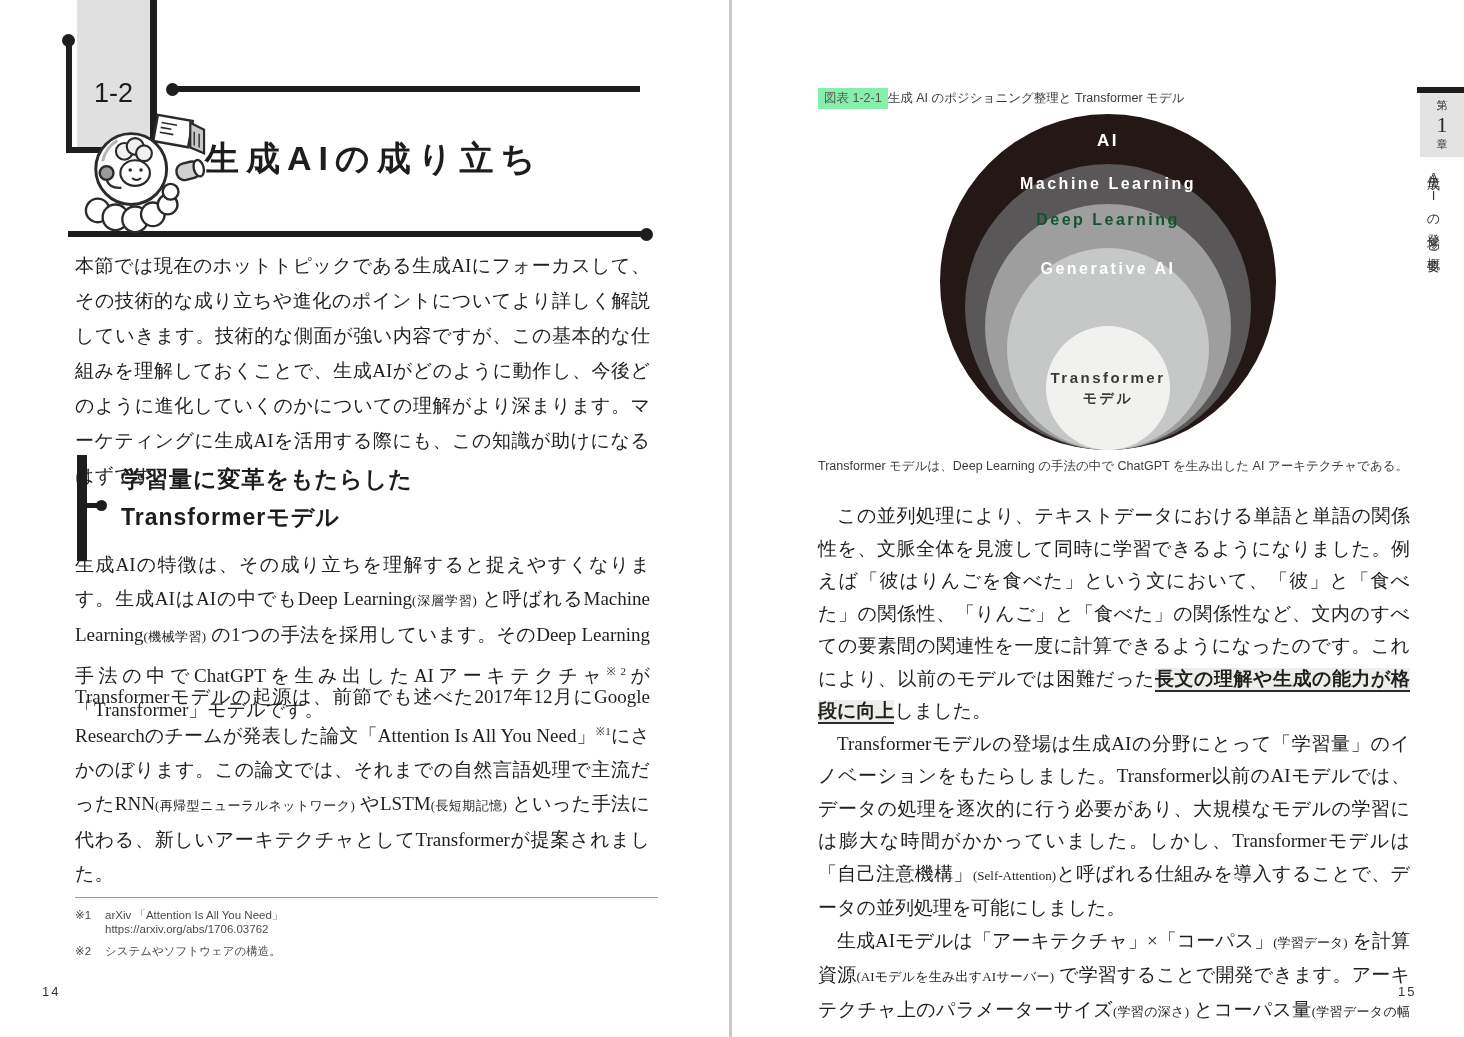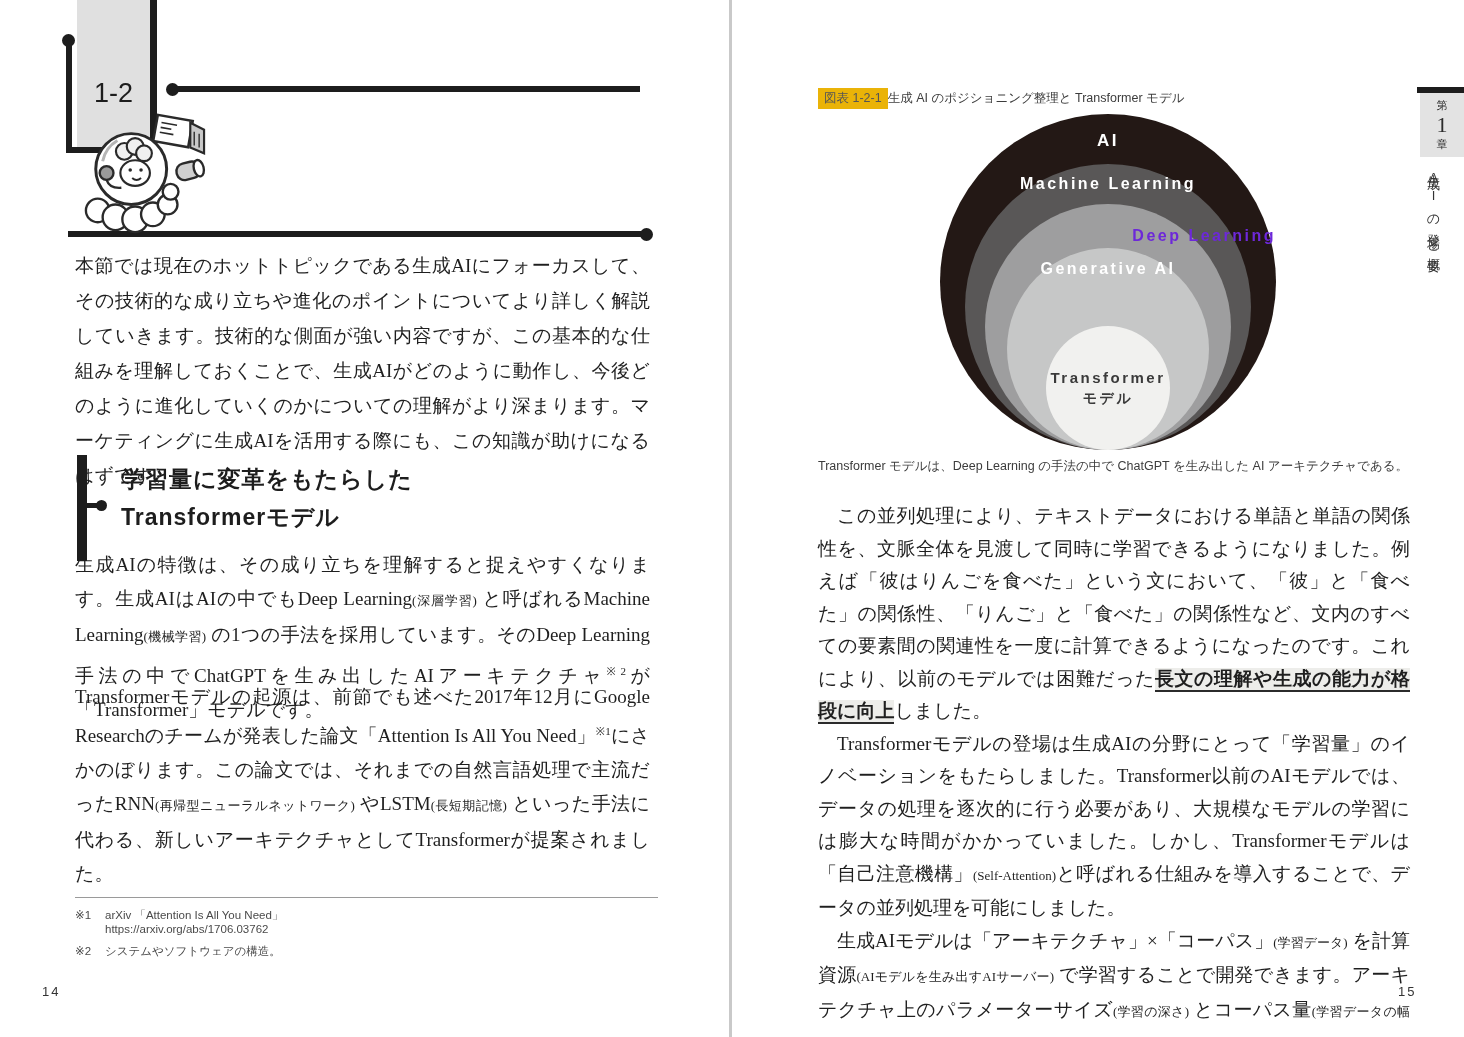--- a/index.html
+++ b/index.html
@@ -60,21 +60,21 @@
   .fn-url { margin-top:4px; }
 
   .pageno { font-family:"Liberation Sans","DejaVu Sans",sans-serif; font-size:13px;
       letter-spacing:2px; color:#333; }
   .pageno-left { left:42px; top:984px; }
   .pageno-right { left:1376px; top:984px;margin-left:22px; }
 
   
   .fig-caption-row { left:818px; top:88px; display:flex; align-items:center;
       font-family:"Liberation Sans","DejaVu Sans",sans-serif; font-size:12.5px; color:#3c3c3c; }
-  .fig-tag { background:#eab308; padding:2px 6px; color:#555; }
+  .fig-tag { background:#86efac; padding:2px 6px; color:#555; }
   .fig-title { }
 
   .diagram { left:940px; top:114px; width:336px; height:336px; }
   .ring { position:absolute; border-radius:50%; }
   .ring-label { position:absolute; width:100%; text-align:center;
       font-family:"Liberation Sans","DejaVu Sans",sans-serif; font-weight:700;
       font-size:16px; letter-spacing:2.5px; white-space:nowrap; }
   .fig-note { left:818px; top:458px; width:600px;
       font-family:"Liberation Sans","DejaVu Sans",sans-serif; font-size:12.5px; color:#3c3c3c; }
 
@@ -99,20 +99,21 @@
 
   <div class="abs secnum-box"></div>
   <div class="abs secnum-right-bar"></div>
   <div class="abs bracket-dot"></div>
   <div class="abs bracket-v"></div>
   <div class="abs bracket-h"></div>
   <div class="abs secnum-label">1-2</div>
 
   <div class="abs rule-top-dot"></div>
   <div class="abs rule-top"></div>
+  <h1 class="abs section-title">生成AIの成り立ち</h1>
   <div class="abs rule-bottom"></div>
   <div class="abs rule-bottom-dot"></div>
 
   <svg class="abs mascot" viewBox="0 0 130 130">
     <g transform="rotate(10 95 24)">
       <rect x="76" y="8" width="36" height="27" fill="#ffffff" stroke="#2a2a2a" stroke-width="2.5"></rect>
       <path d="M81 15h16M81 20h11M81 25h14" stroke="#2a2a2a" stroke-width="1.6" fill="none"></path>
     </g>
     <path d="M112 13 l14 7 v24 l-14 -6 z" fill="#c9c9c9" stroke="#2a2a2a" stroke-width="2.2"></path>
     <path d="M116 22v14M121 24v14" stroke="#2a2a2a" stroke-width="1.4"></path>
@@ -176,21 +177,21 @@
   </div>
 
   <div class="abs diagram">
     <div class="ring" style="left: 0px; top: 0px; width: 336px; height: 336px; background: rgb(35, 24, 21);"></div>
     <div class="ring" style="left: 25px; top: 50px; width: 286px; height: 286px; background: rgb(89, 87, 87);"></div>
     <div class="ring" style="left: 45px; top: 90px; width: 246px; height: 246px; background: rgb(158, 158, 159);"></div>
     <div class="ring" style="left: 67px; top: 134px; width: 202px; height: 202px; background: rgb(198, 199, 199);"></div>
     <div class="ring" style="left: 106px; top: 212px; width: 124px; height: 124px; background: rgb(241, 241, 239);"></div>
     <div class="ring-label" style="top: 17px; font-size: 17px; color: rgb(255, 255, 255);">AI</div>
     <div class="ring-label" style="top: 61px; color: rgb(255, 255, 255);">Machine Learning</div>
-    <div class="ring-label" style="top: 113px; color: #6d28d9; text-align: right;">Deep Learning</div>
+    <div class="ring-label" style="top: 97px; color: #14532d;">Deep Learning</div>
     <div class="ring-label" style="top: 146px; color: rgb(255, 255, 255);">Generative AI</div>
     <div class="ring-label" style="top: 255px; font-size: 15px; color: rgb(58, 58, 58);">Transformer</div>
     <div class="ring-label" style="top: 276px; font-size: 14px; color: rgb(58, 58, 58);">モデル</div>
   </div>
 
   <div class="abs fig-note">Transformer モデルは、Deep Learning の手法の中で ChatGPT を生み出した AI アーキテクチャである。</div>
 
   <div class="abs body-col right-col">
     <p><span>この並列処理により、テキストデータにおける単語と単語の関係性を、文脈全体を見渡して同時に学習できるようになりました。例えば「彼はりんごを食べた」という文において、「彼」と「食べた」の関係性、「りんご」と「食べた」の関係性など、文内のすべての要素間の関連性を一度に計算できるようになったのです。これにより、以前のモデルでは困難だった</span><span class="seg-em">長文の理解や生成の能力が格段に向上</span><span>しました。</span></p>
     <p><span>Transformerモデルの登場は生成AIの分野にとって「学習量」のイノベーションをもたらしました。Transformer以前のAIモデルでは、データの処理を逐次的に行う必要があり、大規模なモデルの学習には膨大な時間がかかっていました。しかし、Transformerモデルは「自己注意機構」</span><span class="seg-small">(Self-Attention)</span><span>と呼ばれる仕組みを導入することで、データの並列処理を可能にしました。</span></p>

